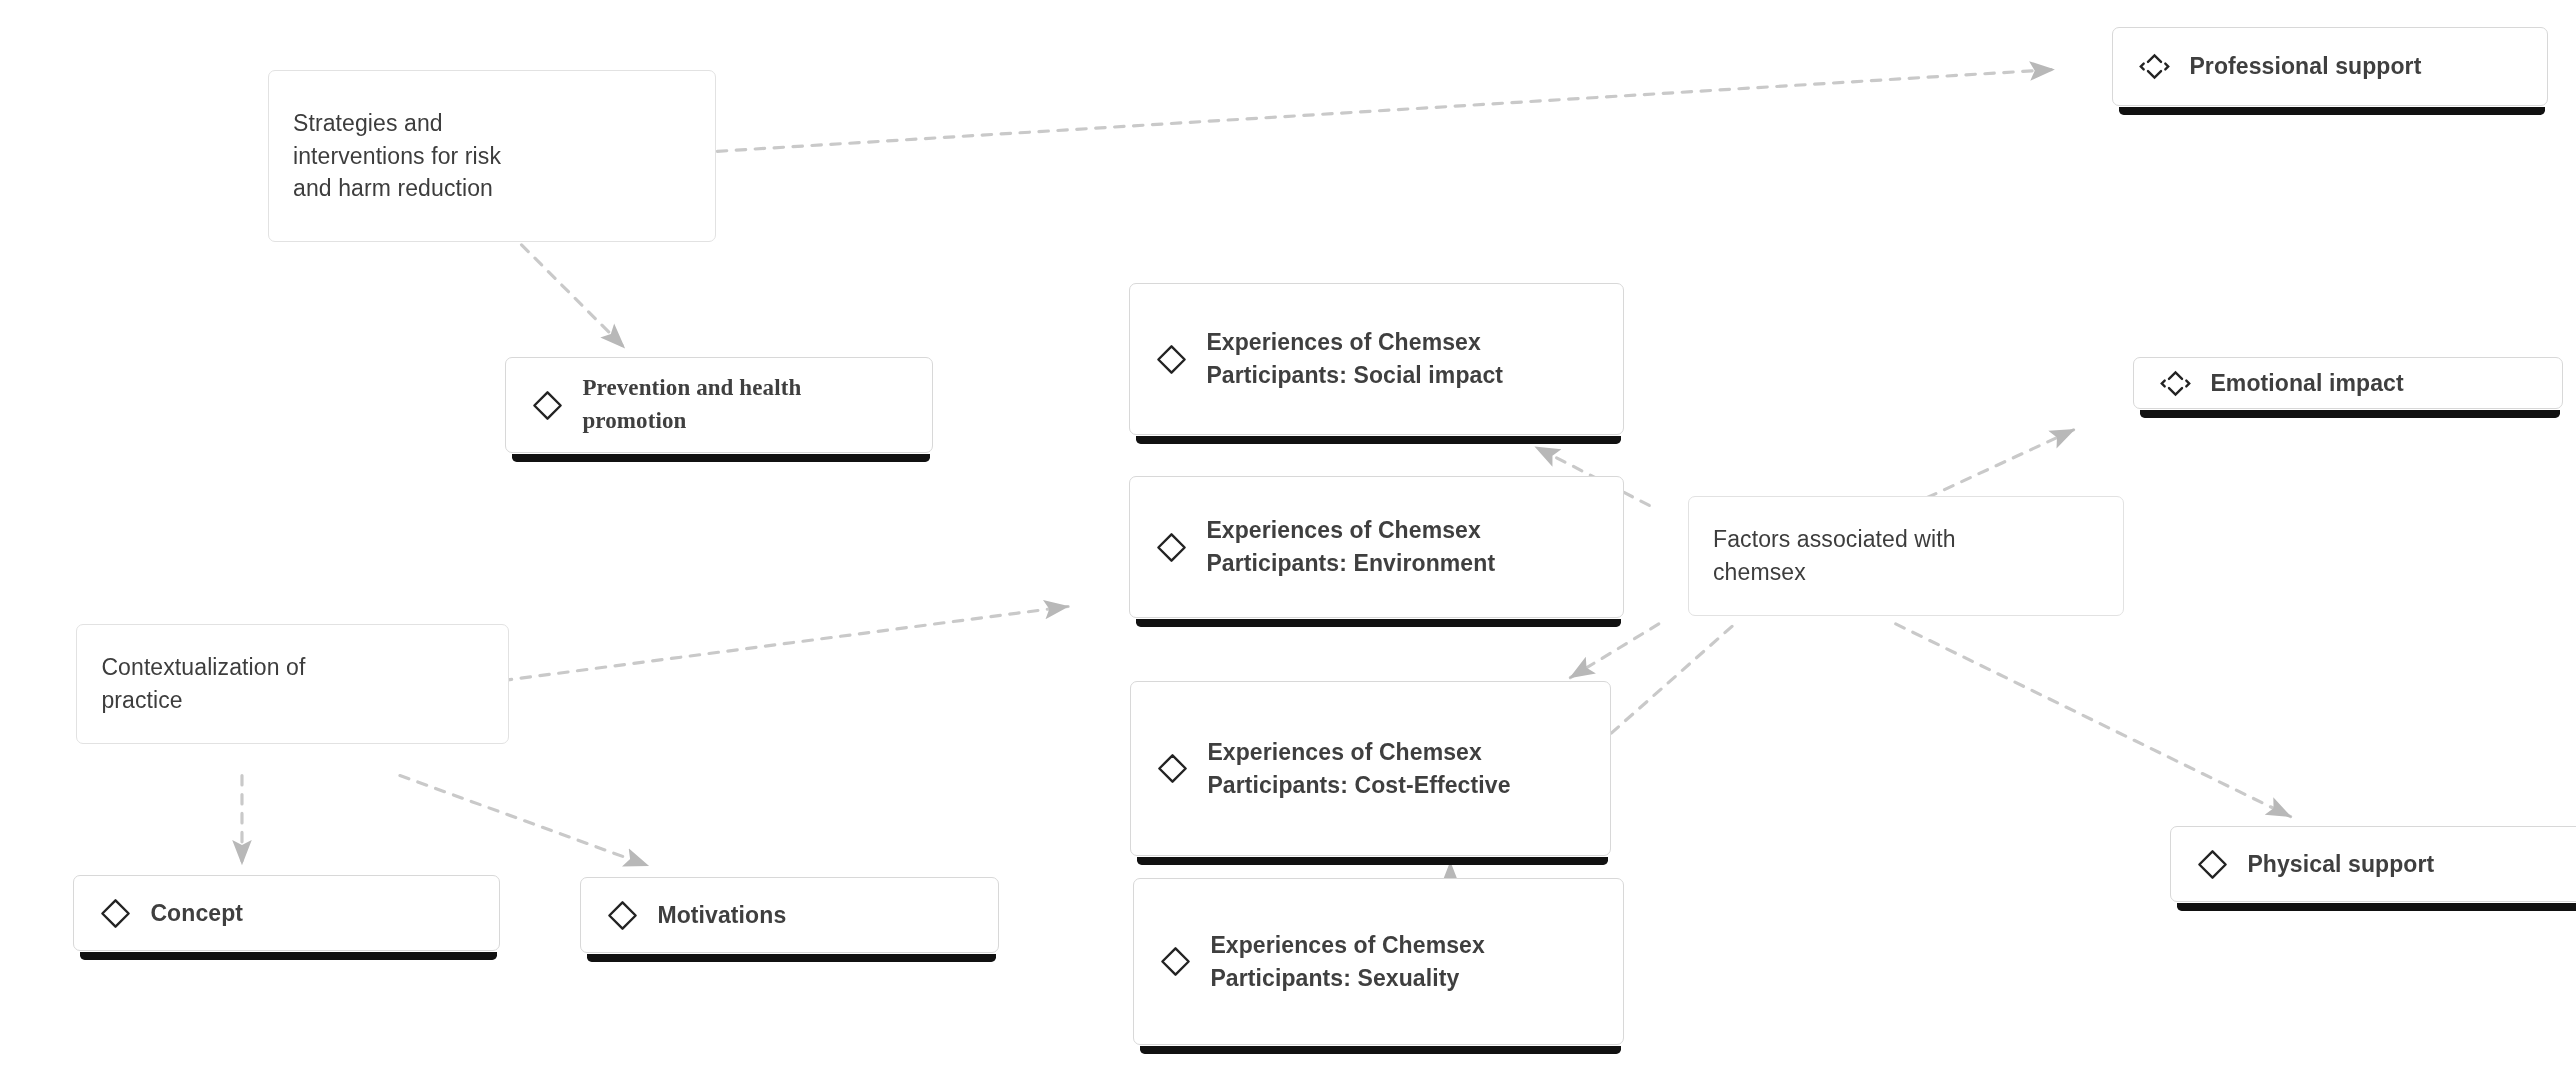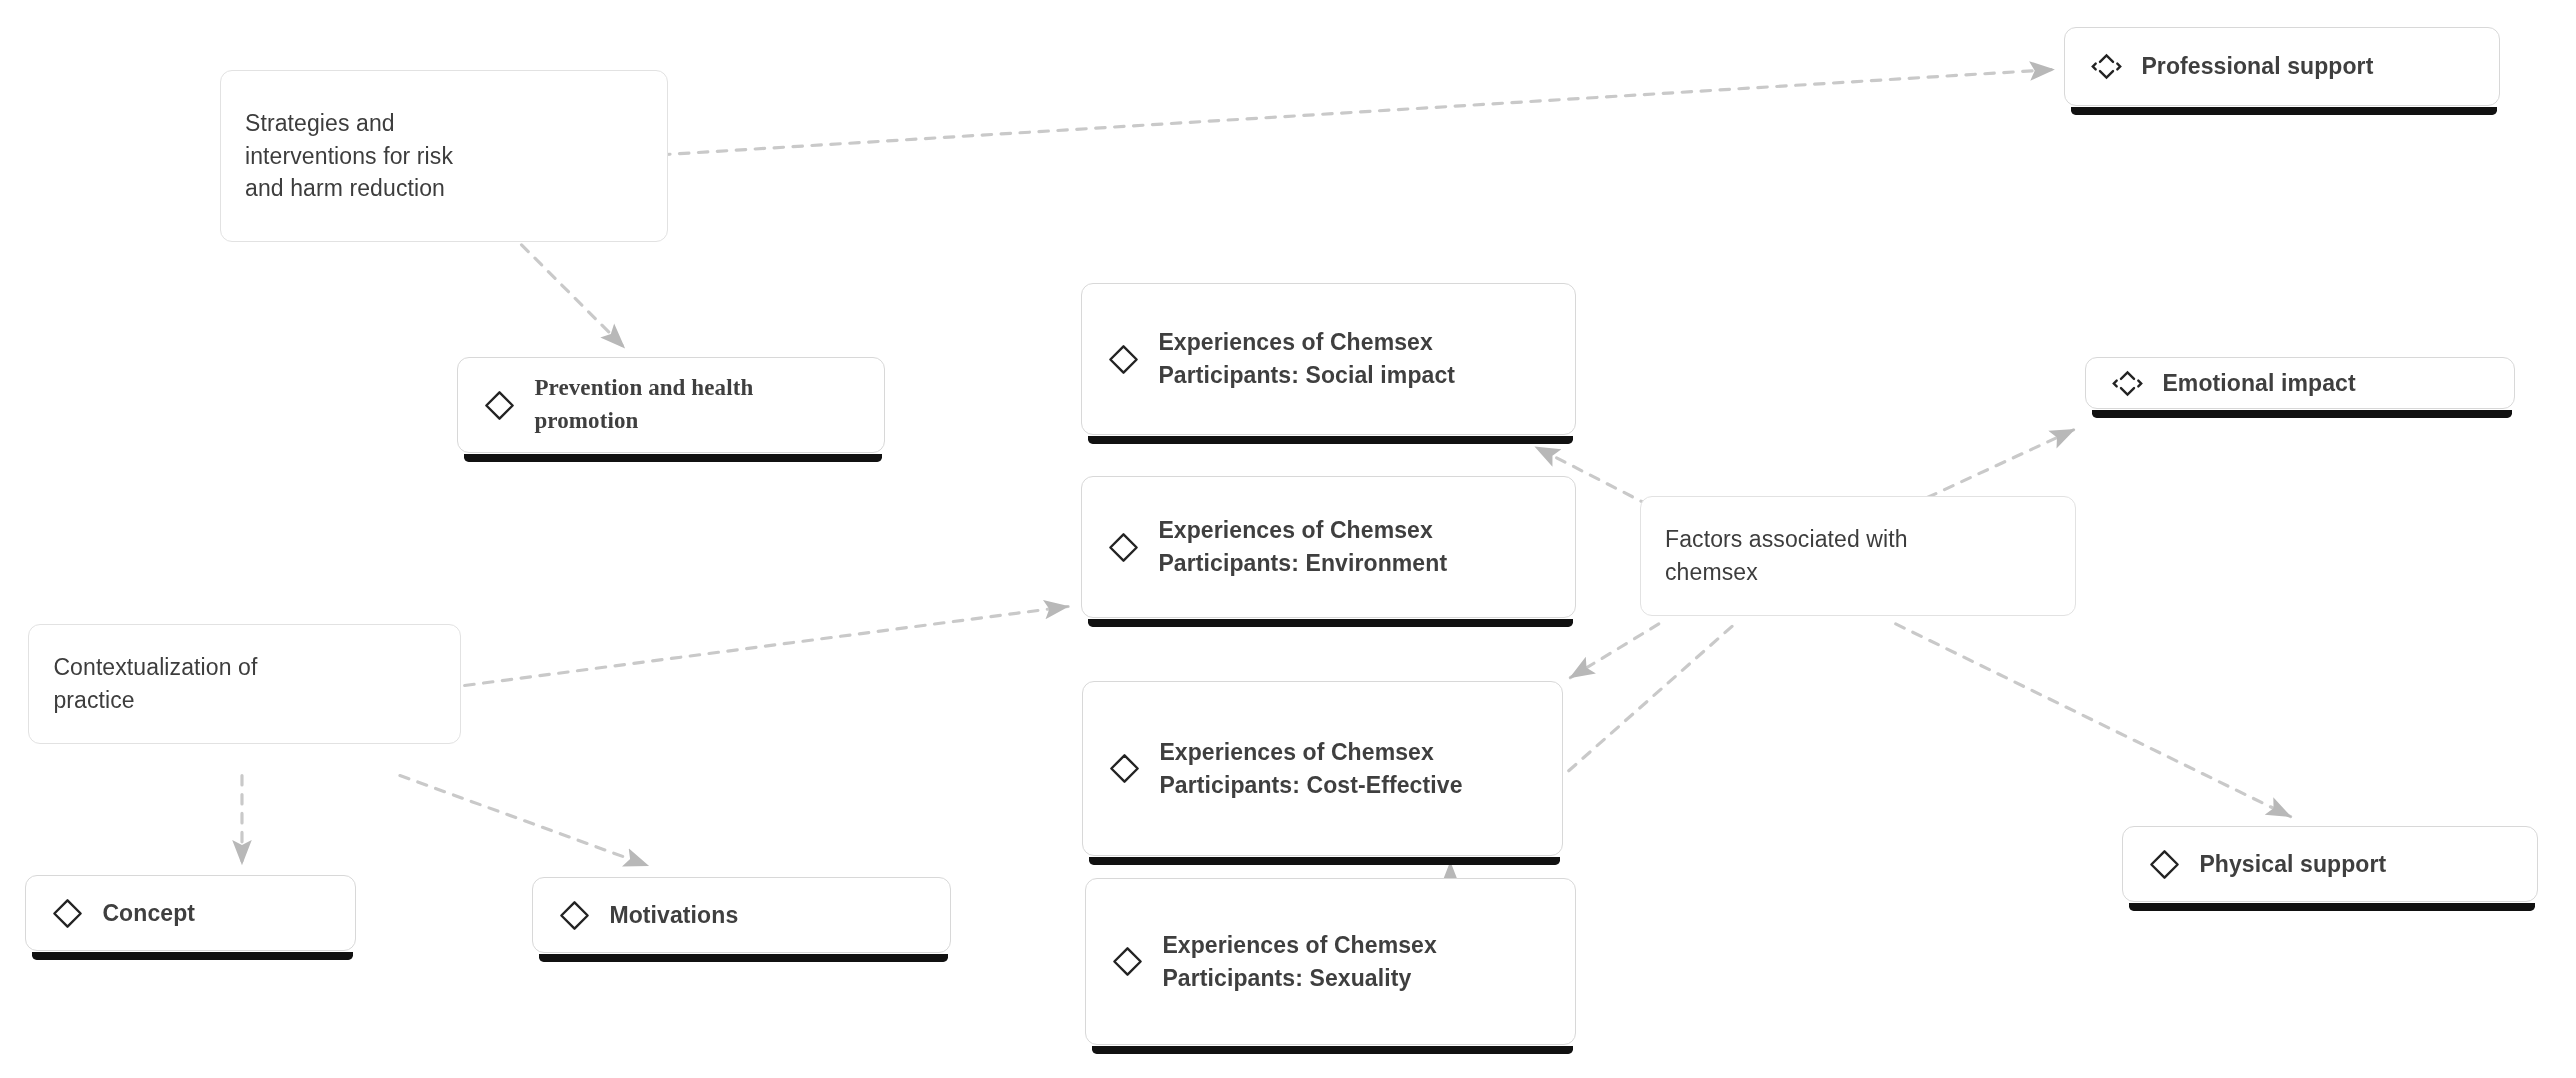--- a/index.html
+++ b/index.html
@@ -23,25 +23,26 @@
     top: 0;
     width: 2576px;
     height: 1078px;
     pointer-events: none;
   }
   .node {
     position: absolute;
     box-sizing: border-box;
     background: #ffffff;
     border: 1.6px solid #d8d8d8;
-    border-radius: 12px;
+    border-radius: 7px;
     display: flex;
     align-items: center;
     padding: 0 15px 0 24px;
     z-index: 2;
+    margin-left: 48px;
   }
   .node.shadowed::after {
     content: "";
     position: absolute;
     left: 6.3px;
     right: 1.6px;
     bottom: -10.3px;
     height: 8.7px;
     background: #111111;
     border-radius: 0 0 4.7px 4.7px;
@@ -165,21 +166,21 @@
       <div class="node shadowed" style="left: 2122px; top: 826px; width: 416px; height: 76px;">
         <span class="node-icon"><svg viewBox="0 0 44 44" aria-hidden="true">
             <path d="M22 5.5 L38.5 22 L22 38.5 L5.5 22 Z" fill="none" stroke="#232323" stroke-width="3" stroke-linejoin="round"></path>
           </svg></span>
         <span class="node-label">Physical support</span>
       </div>
       <div class="node plain" style="left: 28.4px; top: 624px; width: 433px; height: 120px;">
         <span class="node-label">Contextualization of
 practice</span>
       </div>
-      <div class="node shadowed" style="left: 25px; top: 875px; width: 331px; height: 76px;">
+      <div class="node shadowed" style="left: 25px; top: 875px; width: 427px; height: 76px;">
         <span class="node-icon"><svg viewBox="0 0 44 44" aria-hidden="true">
             <path d="M22 5.5 L38.5 22 L22 38.5 L5.5 22 Z" fill="none" stroke="#232323" stroke-width="3" stroke-linejoin="round"></path>
           </svg></span>
         <span class="node-label">Concept</span>
       </div>
       <div class="node shadowed" style="left: 532px; top: 877px; width: 419px; height: 76px;">
         <span class="node-icon"><svg viewBox="0 0 44 44" aria-hidden="true">
             <path d="M22 5.5 L38.5 22 L22 38.5 L5.5 22 Z" fill="none" stroke="#232323" stroke-width="3" stroke-linejoin="round"></path>
           </svg></span>
         <span class="node-label">Motivations</span>

